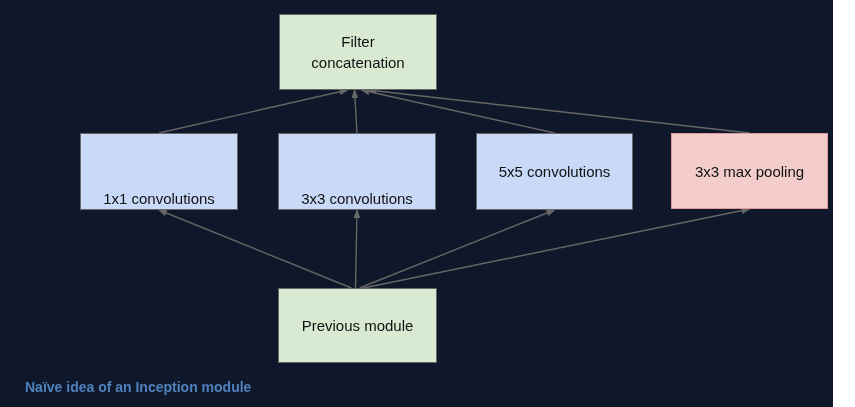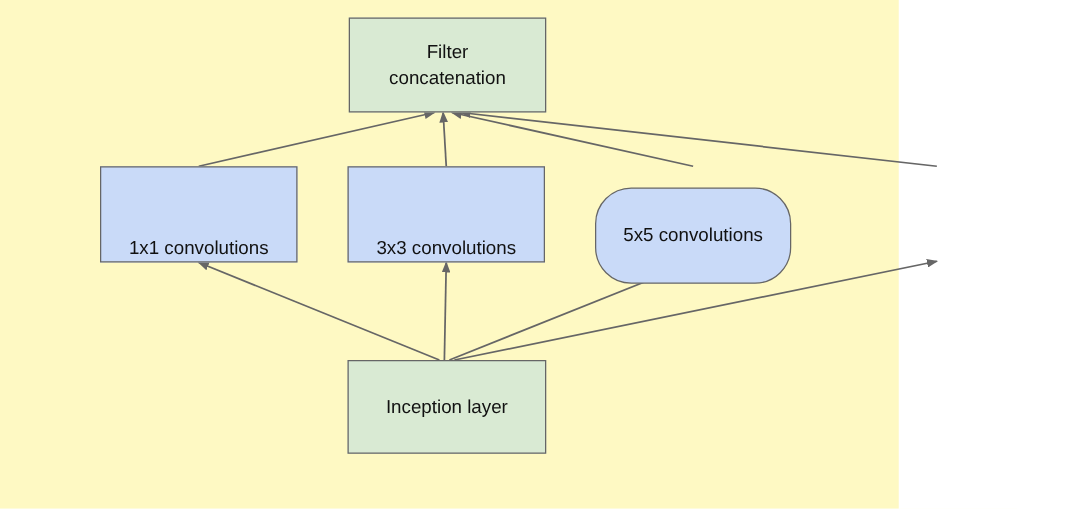--- a/index.html
+++ b/index.html
@@ -6,24 +6,23 @@
     margin: 0;
     padding: 0;
     background: #ffffff;
     width: 855px;
     height: 407px;
     overflow: hidden;
     font-family: "Liberation Sans", sans-serif;
   }
   .stage {
     position: relative;
-    width: 687px;
+    width: 833px;
     height: 407px;
-    background: #fef9c3;
-    padding-left: 32px;
+    background: #0f172a;
   }
   svg.edges-layer {
     position: absolute;
     left: 0;
     top: 0;
     width: 855px;
     height: 407px;
     z-index: 0;
   }
   .edge-line {
@@ -48,21 +47,21 @@
     z-index: 1;
   }
   .node.layer { background: var(--layer-fill, #d9ead3); }
   .node.conv  { background: var(--conv-fill, #c9daf8); }
   .node.pool  { background: var(--pool-fill, #f4cccc); border-color: var(--pool-border, #dd9b98); }
 
   #n-filter { left: 279px; top: 14px;  width: 158px; height: 76px; }
   #n-filter span { max-width: 118px; }
   #n-conv1  { left: 80px;  top: 133px; width: 158px; height: 77px; align-items: flex-end; }
   #n-conv3  { left: 278px; top: 133px; width: 158px; height: 77px; align-items: flex-end; }
-  #n-conv5  { left: 476px; top: 150px; width: 157px; height: 77px; border-radius: 29px; }
+  #n-conv5  { left: 476px; top: 133px; width: 157px; height: 77px; }
   #n-pool   { left: 671px; top: 133px; width: 157px; height: 76px; }
   #n-prev   { left: 278px; top: 288px; width: 159px; height: 75px; }
 
   .caption {
     position: absolute;
     left: 25px;
     top: 379px;
     font-size: 14px;
     font-weight: bold;
     color: var(--caption-color, #4f81bd);
@@ -100,19 +99,23 @@
   </div>
 
   <div class="node conv" id="n-conv3">
     <span>3x3 convolutions</span>
   </div>
 
   <div class="node conv" id="n-conv5">
     <span>5x5 convolutions</span>
   </div>
 
+  <div class="node pool" id="n-pool">
+    <span>3x3 max pooling</span>
+  </div>
 
   <div class="node layer" id="n-prev">
-    <span>Inception layer</span>
+    <span>Previous module</span>
   </div>
 
+  <div class="caption">Naïve idea of an Inception module</div>
 
 </div>
 
 </body></html>

